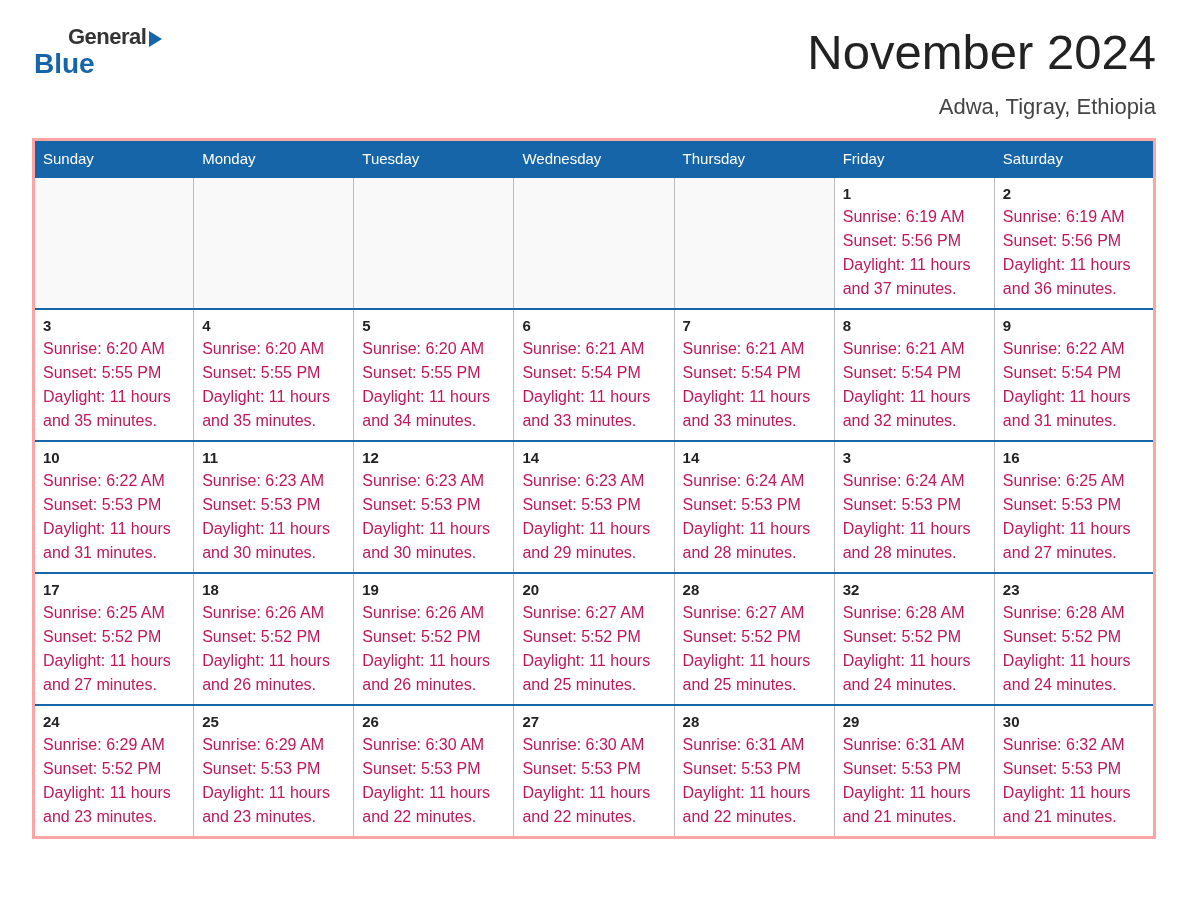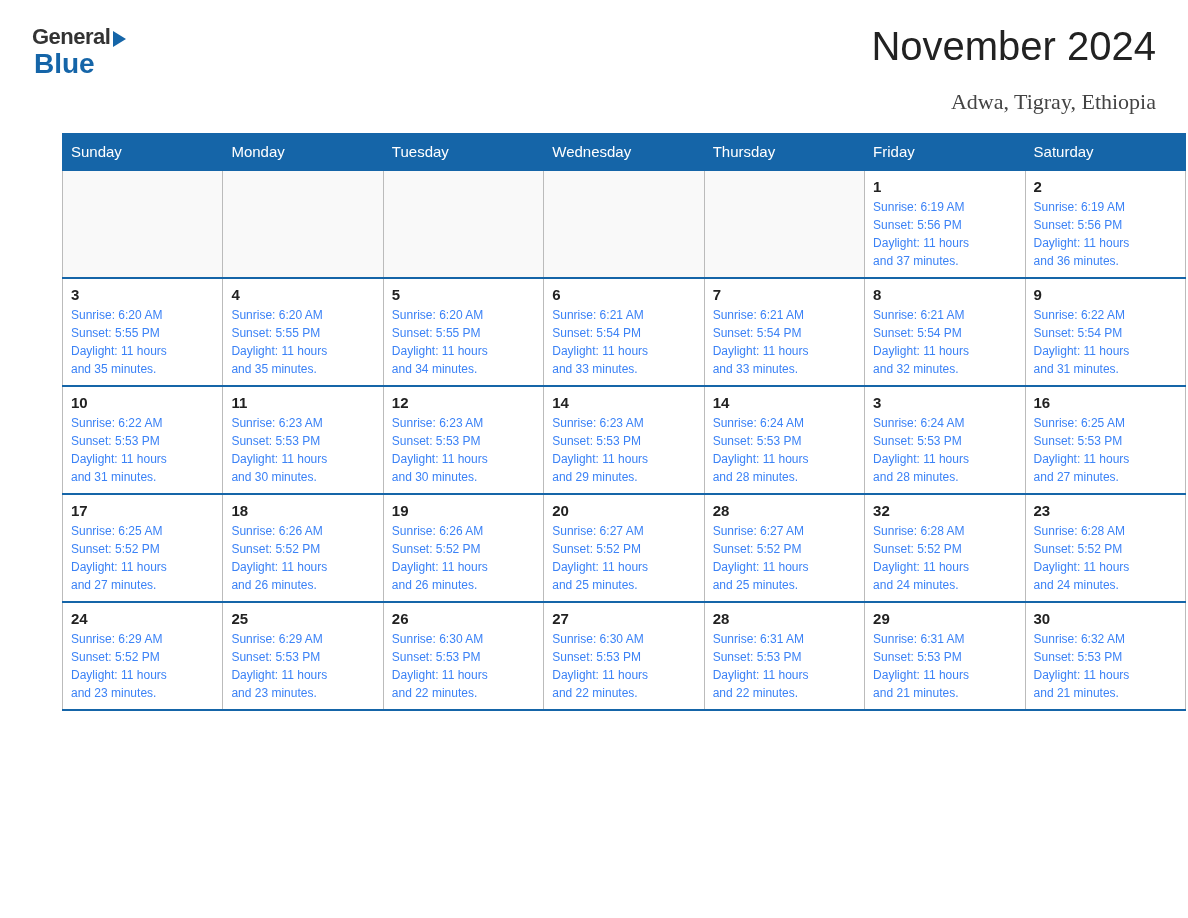--- a/index.html
+++ b/index.html
@@ -17,20 +17,21 @@
       margin-bottom: 18px;
     }
     .logo {
       display: flex;
       flex-direction: column;
       align-items: flex-start;
     }
     .logo-top {
       display: flex;
       align-items: center;
+      margin-left: 36px;
     }
     .logo-general {
       font-size: 22px;
       font-weight: bold;
       color: #333;
       letter-spacing: -0.5px;
     }
     .logo-arrow {
       width: 0;
       height: 0;
@@ -44,36 +45,34 @@
       font-size: 28px;
       font-weight: bold;
       color: #1565a8;
       margin-top: -2px;
       margin-left: 2px;
     }
     .title-block {
       text-align: right;
     }
     .title-block h1 {
-      font-size: 40px;
+      font-size: 49px;
       font-weight: normal;
       color: #222;
     }
     .title-block h2 {
       font-size: 22px;
       font-weight: normal;
       color: #444;
-      margin-top: 20px;
-      font-family: Liberation Serif, serif;
+      margin-top: 14px;
     }
     .calendar {
       width: 100%;
       border-collapse: collapse;
-      border: 1px solid #fca5a5;
-      margin-left: 30px;
+      border: 3px solid #fca5a5;
     }
     .calendar th {
       background-color: #1565a8;
       color: #fff;
       font-size: 15px;
       font-weight: normal;
       padding: 9px 8px;
       text-align: left;
       border: 1px solid #1565a8;
     }
@@ -87,22 +86,22 @@
       height: 100px;
     }
     .day-num {
       font-size: 15px;
       font-weight: bold;
       color: #222;
       display: block;
       margin-bottom: 3px;
     }
     .day-info {
-      font-size: 12px;
-      color: #3b82f6;
+      font-size: 16px;
+      color: #be185d;
       line-height: 1.5;
     }
     .empty-cell {
       background: #f9f9f9;
     }
     tr {
       border-bottom: 2px solid #1565a8;
     }
   </style>
 </head>

